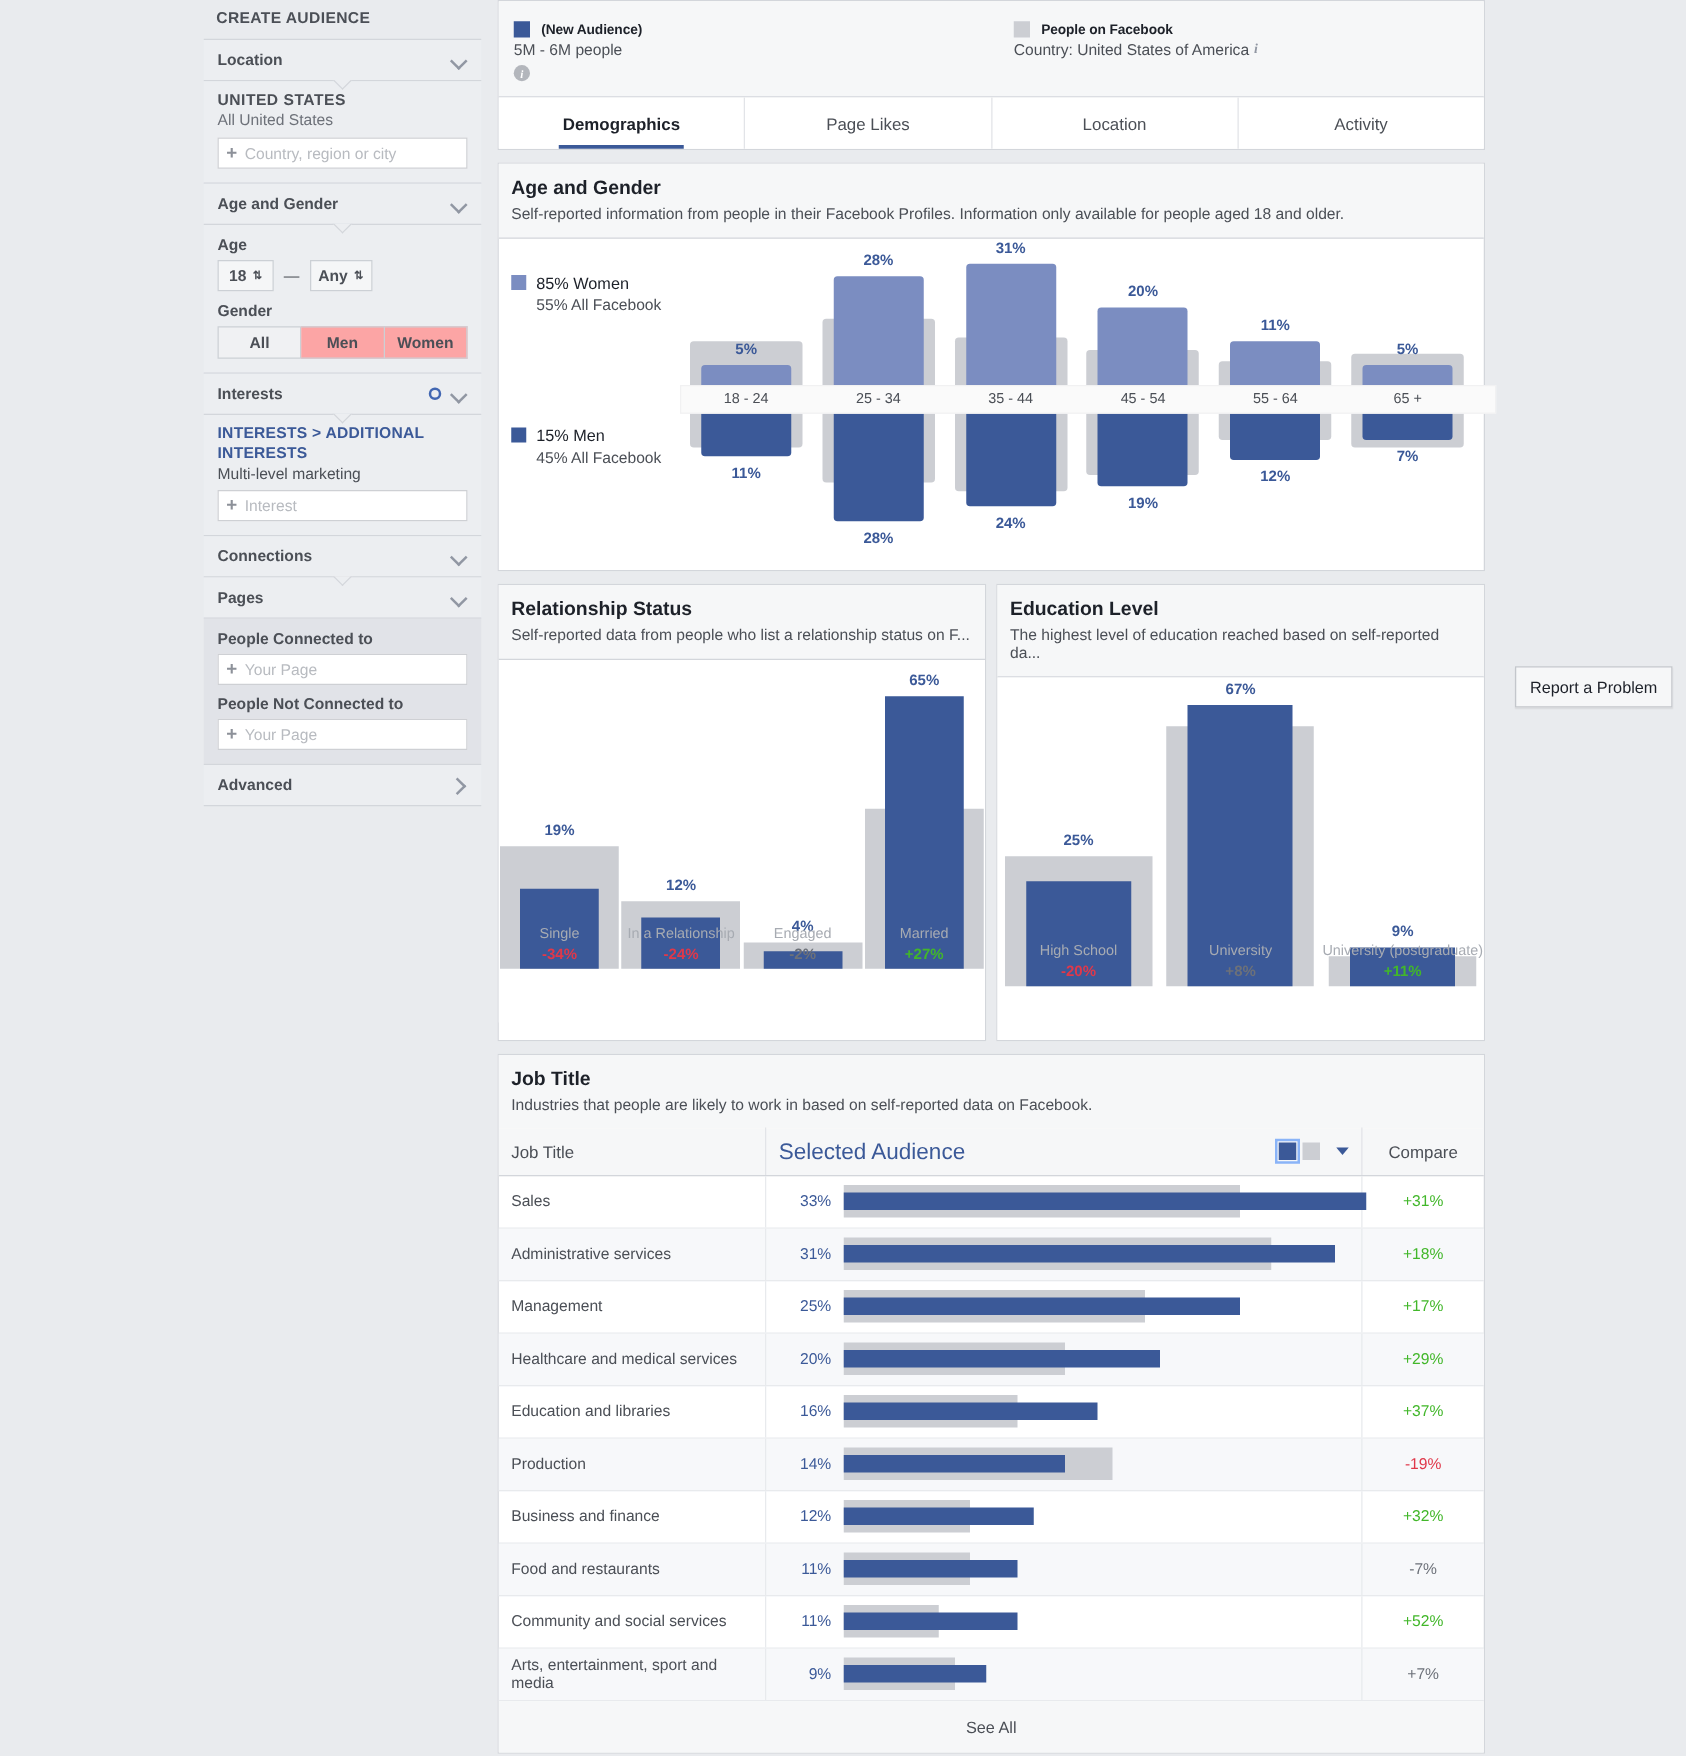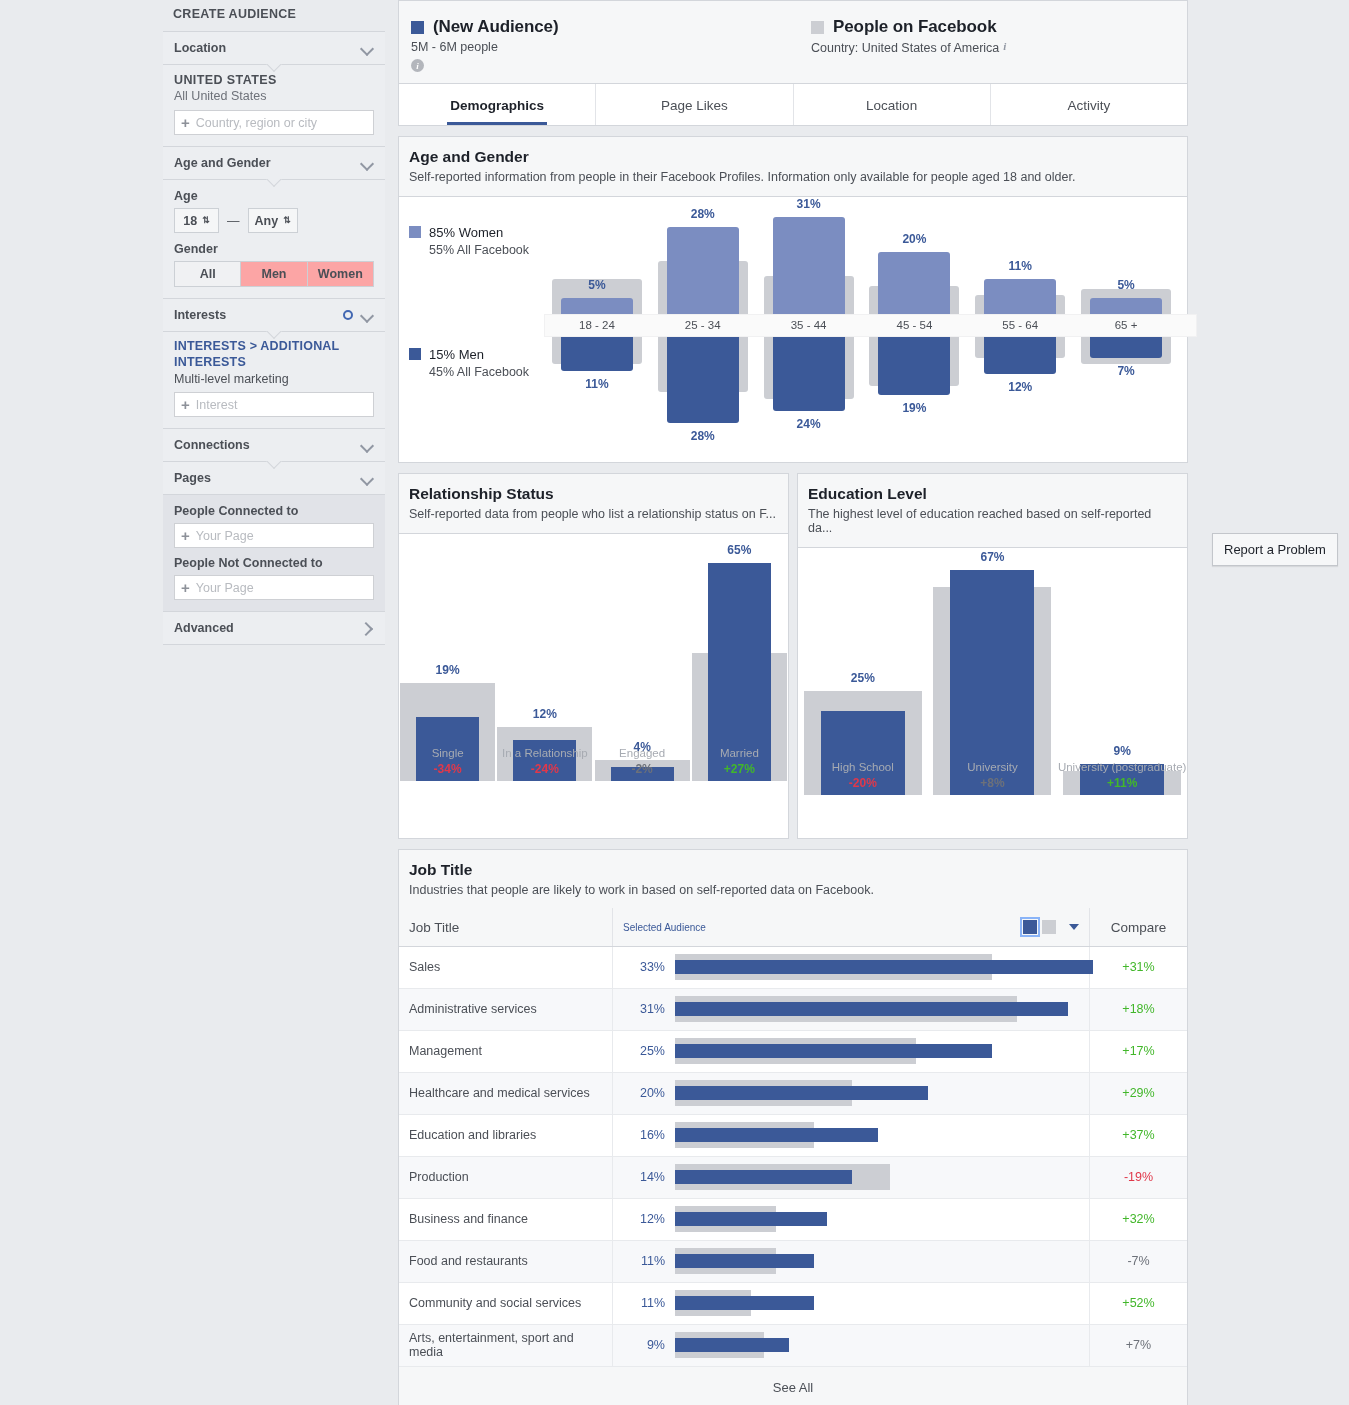--- a/index.html
+++ b/index.html
@@ -110,21 +110,21 @@
     border-bottom: 1px solid #d3d6db;
   }
   .aud-col { }
   .aud-col.a { width: 400px; }
   .aud-title { display: flex; align-items: center; }
   .swatch {
     width: 13px; height: 13px; margin-right: 9px; flex: none;
   }
   .swatch.blue { background: #3b5998; }
   .swatch.gray { background: #ccced3; }
-  .aud-name { font-size: 17px; font-weight: bold; color: #1d2129; letter-spacing: -.1px; }
+  .aud-name { font-size: 11px; font-weight: bold; color: #1d2129; letter-spacing: -.1px; }
   .aud-sub { font-size: 12.5px; color: #4b4f56; margin-top: 3px; }
   .info-ico {
     width: 13px; height: 13px; border-radius: 50%; background: #b3b6bc;
     color: #fff; font-size: 9px; font-weight: bold; font-style: italic;
     display: inline-flex; align-items: center; justify-content: center;
     margin-top: 5px; font-family: "Liberation Serif", serif;
   }
   .info-ico.inline {
     background: none; color: #9197a3; width: auto; height: auto;
     margin: 0 0 0 4px; font-size: 11px; vertical-align: 2px;
@@ -206,21 +206,21 @@
 
   
   .jt-head-row {
     display: flex; align-items: center; background: #f6f7f8;
     border-bottom: 1px solid #d3d6db; height: 38px;
   }
   .jt-c1 { width: 214px; padding-left: 10px; border-right: 1px solid #e2e4e8; height: 38px; display:flex; align-items:center;}
   .jt-c2 { flex: 1; display: flex; align-items: center; height: 38px; padding-left: 10px; border-right: 1px solid #e2e4e8;}
   .jt-c3 { width: 97px; text-align: center; font-size: 13.5px; color: #4b4f56; }
   .jt-hd-txt { font-size: 13.5px; color: #4b4f56; }
-  .jt-sel-aud { font-size: 10px; color: #3b5998; cursor: pointer; }
+  .jt-sel-aud { font-size: 18px; color: #3b5998; cursor: pointer; }
   .jt-toggle { margin-left: auto; display: flex; align-items: center; padding-right: 10px; }
   .tg-sq { width: 14px; height: 14px; margin-right: 5px; }
   .tg-sq.on { background: #3b5998; outline: 2px solid #8ab4f8; outline-offset: 1px; }
   .tg-sq.off { background: #ccced3; }
   .caret { width: 0; height: 0; border-left: 5px solid transparent; border-right: 5px solid transparent; border-top: 6px solid #3b5998; margin-left: 8px; }
 
   .jt-row { display: flex; align-items: stretch; border-bottom: 1px solid #e8eaed; min-height: 42px; }
   .jt-row.alt { background: #f7f8fa; }
   .jt-row .c1 {
     width: 214px; padding: 0 10px; display: flex; align-items: center;

